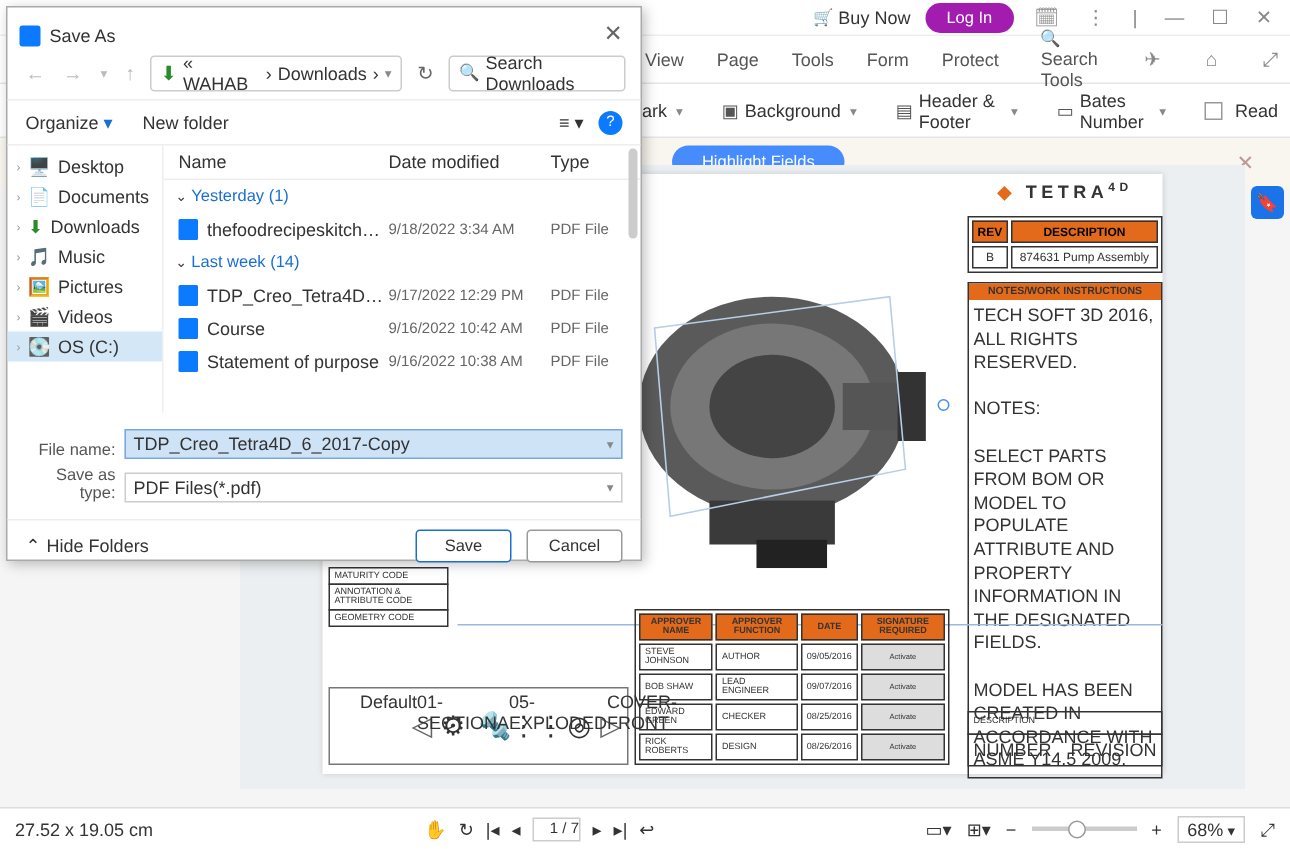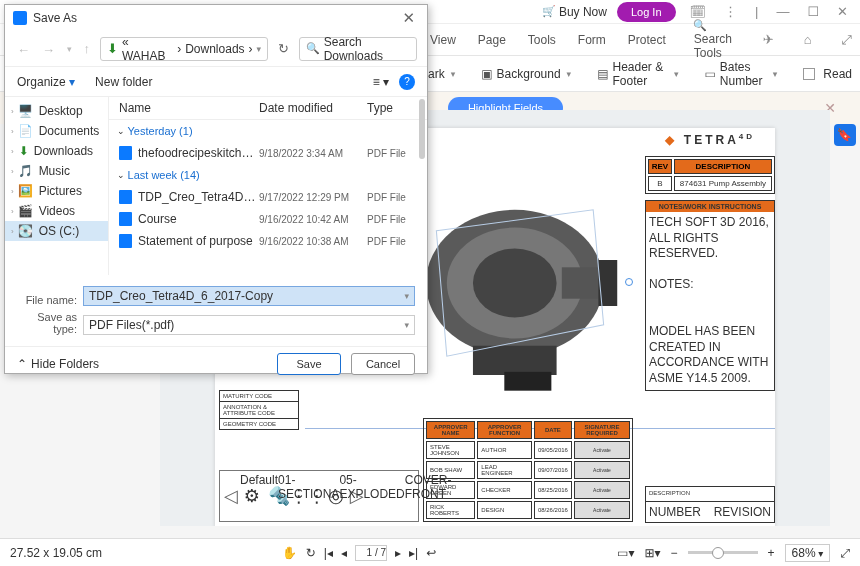--- a/index.html
+++ b/index.html
@@ -14,38 +14,38 @@
 .menubar .rico{color:#888;font-size:13px;margin-right:8px}
 .toolbar{height:36px;background:#fff;display:flex;align-items:center;padding-left:420px;gap:10px;border-bottom:1px solid #e5e5e5}
 .tbtn{display:flex;align-items:center;gap:4px;padding:4px 8px;color:#555;border-radius:3px}
 .chev{font-size:9px;color:#888;margin-left:2px}
 .chk{width:12px;height:12px;border:1px solid #999;display:inline-block;margin-right:4px}
 .infobar{height:32px;background:#f9f5ef;display:flex;align-items:center;padding-left:380px;gap:30px}
 .infobar .txt{color:#666;font-size:11px}
 .infobar .pill{background:#478cff;color:#fff;padding:5px 20px;border-radius:14px;font-size:11px}
 .infobar .close{margin-left:auto;margin-right:24px;color:#b99;font-size:14px}
 .canvas{position:absolute;top:110px;left:160px;right:30px;bottom:40px;background:#eceff1;overflow:hidden}
-.page{position:relative;margin:18px auto;width:560px;height:400px;background:#fff;box-shadow:0 0 4px rgba(0,0,0,.15)}
+.page{position:relative;margin:6px auto;width:560px;height:400px;background:#fff;box-shadow:0 0 4px rgba(0,0,0,.15)}
 .page .pump{position:absolute;left:200px;top:40px;width:210px;height:230px}
 .page .handle{position:absolute;width:8px;height:8px;background:#fff;border:1px solid #4a90e2;border-radius:50%}
 .page .handle.h1{left:195px;top:150px}
 .page .handle.h2{left:410px;top:150px}
 .page .handle.h3{left:300px;top:300px}
 .page .hline{position:absolute;left:90px;right:0;top:300px;height:0;border-top:1px solid #9cb7e0}
 .tetra{position:absolute;right:0;top:4px;width:130px;text-align:center;font-weight:600;letter-spacing:3px;color:#444;font-size:13px}
 .tetra .diam{color:#e36a1b}
 .revtab{position:absolute;right:0;top:28px;width:130px;border:1px solid #333}
 .revtab td{border:1px solid #333;font-size:8px;text-align:center;padding:2px}
 .revtab .h{background:#e36a1b;color:#000;font-weight:600}
 .notes{position:absolute;right:0;top:72px;width:130px;border:1px solid #333;font-size:7px}
 .notes .nh{background:#e36a1b;text-align:center;font-weight:600;padding:2px;font-size:7px}
 .notes .nb{padding:3px;line-height:1.3}
 .boxes{position:absolute;left:4px;top:262px;width:80px}
 .boxes div{border:1px solid #333;font-size:6px;padding:2px 3px;margin-bottom:-1px}
-.thumbs{position:absolute;left:4px;bottom:6px;width:200px;height:52px;border:1px solid #777;display:flex;align-items:center;justify-content:flex-start;padding:4px}
+.thumbs{position:absolute;left:4px;bottom:6px;width:200px;height:52px;border:1px solid #777;display:flex;align-items:center;justify-content:flex-end;padding:4px}
 .thumbs .arr{font-size:18px;color:#666;cursor:pointer}
 .thumbs .th{width:28px;height:28px;display:flex;align-items:center;justify-content:center;font-size:18px;color:#333}
 .thumbs .cap{position:absolute;top:2px;left:20px;right:20px;display:flex;justify-content:space-around;font-size:6px;color:#333}
 .sigtab{position:absolute;left:208px;bottom:6px;width:210px;border:1px solid #333}
 .sigtab td{border:1px solid #333;font-size:6px;padding:2px 3px}
 .sigtab .sh{background:#e36a1b;font-weight:600;text-align:center}
 .sigtab .btn{background:#ddd;text-align:center;font-size:5px}
 .rboxes{position:absolute;right:0;bottom:6px;width:130px}
 .rboxes div{border:1px solid #333;font-size:6px;padding:3px;margin-bottom:-1px;min-height:16px}
 .rboxes .addr{font-size:6px;text-align:right;line-height:1.2}
@@ -53,21 +53,21 @@
 .statusbar{position:absolute;bottom:0;left:0;right:0;height:28px;background:#fff;border-top:1px solid #ddd;display:flex;align-items:center;padding:0 10px;gap:10px;font-size:11px;color:#777}
 .statusbar .dim{flex:0 0 auto}
 .statusbar .center{margin-left:auto;display:flex;align-items:center;gap:8px}
 .statusbar .pgin{width:32px;height:16px;border:1px solid #ccc;text-align:right;font-size:10px;line-height:14px}
 .statusbar .right{margin-left:auto;display:flex;align-items:center;gap:10px}
 .statusbar .slider{width:70px;height:3px;background:#ccc;position:relative}
 .statusbar .slider::after{content:"";position:absolute;left:35%;top:-4px;width:10px;height:10px;background:#fff;border:1px solid #999;border-radius:50%}
 .statusbar .zoom{border:1px solid #ccc;padding:1px 6px;font-size:10px}
 
 .dialog{position:absolute;left:4px;top:4px;width:424px;height:370px;background:#fff;border:1px solid #aaa;box-shadow:2px 2px 8px rgba(0,0,0,.25);z-index:50}
-.dlg-title{height:26px;display:flex;align-items:center;padding:0 8px;font-size:12px}
+.dlg-title{height:26px;display:flex;align-items:flex-end;padding:0 8px;font-size:12px}
 .dlg-title .ic{width:14px;height:14px;background:#0b7aff;border-radius:2px;margin-right:6px}
 .dlg-title .x{margin-left:auto;font-size:15px;color:#666;cursor:pointer;padding:0 4px}
 .dlg-nav{height:36px;display:flex;align-items:center;padding:0 10px;gap:8px;border-bottom:1px solid #eee}
 .dlg-nav .ar{color:#bbb;font-size:13px;padding:2px}
 .dlg-nav .bc{flex:1;height:24px;border:1px solid #ccc;border-radius:3px;display:flex;align-items:center;padding:0 6px;font-size:11px;color:#555;gap:4px}
 .dlg-nav .bc .dl{color:#2a8a2a;font-size:13px}
 .dlg-nav .ref{color:#666;font-size:13px;padding:2px}
 .dlg-nav .srch{width:118px;height:24px;border:1px solid #ccc;border-radius:3px;display:flex;align-items:center;padding:0 6px;font-size:11px;color:#aaa;gap:4px}
 .dlg-tb{height:30px;display:flex;align-items:center;padding:0 12px;gap:20px;border-bottom:1px solid #eee;font-size:11px}
 .dlg-tb .org{color:#1a6fd1}
@@ -160,21 +160,21 @@
             <td>B</td>
             <td>874631 Pump Assembly</td>
           </tr>
     </tbody>
       </table>
     <div class="notes">
       <div class="nh">NOTES/WORK INSTRUCTIONS</div>
       <div class="nb">
         <div>TECH SOFT 3D 2016, ALL RIGHTS RESERVED.</div><br>
         <div>NOTES:</div><br>
-        <br>
+        <div>SELECT PARTS  FROM BOM OR MODEL TO POPULATE ATTRIBUTE AND PROPERTY INFORMATION IN THE DESIGNATED FIELDS.</div><br>
         <div>MODEL HAS BEEN CREATED IN ACCORDANCE WITH ASME Y14.5 2009.</div>
       </div>
     </div>
     <svg class="pump" viewBox="0 0 200 220">
       <ellipse cx="95" cy="110" rx="85" ry="70" fill="#5a5a5a"></ellipse>
       <ellipse cx="95" cy="110" rx="65" ry="53" fill="#777"></ellipse>
       <ellipse cx="95" cy="110" rx="40" ry="33" fill="#444"></ellipse>
       <rect x="140" y="95" width="48" height="30" fill="#555"></rect>
       <rect x="175" y="88" width="18" height="44" fill="#333"></rect>
       <rect x="55" y="170" width="80" height="28" fill="#3a3a3a"></rect>

